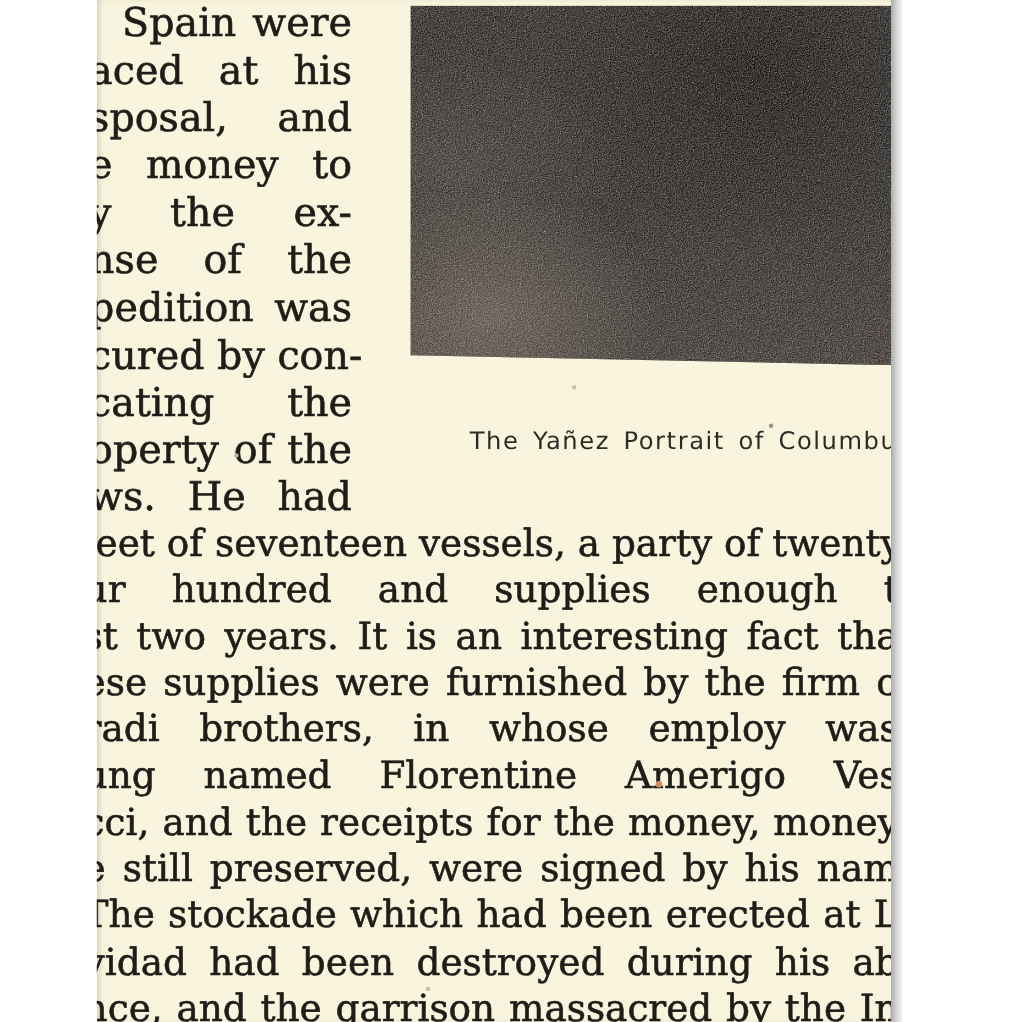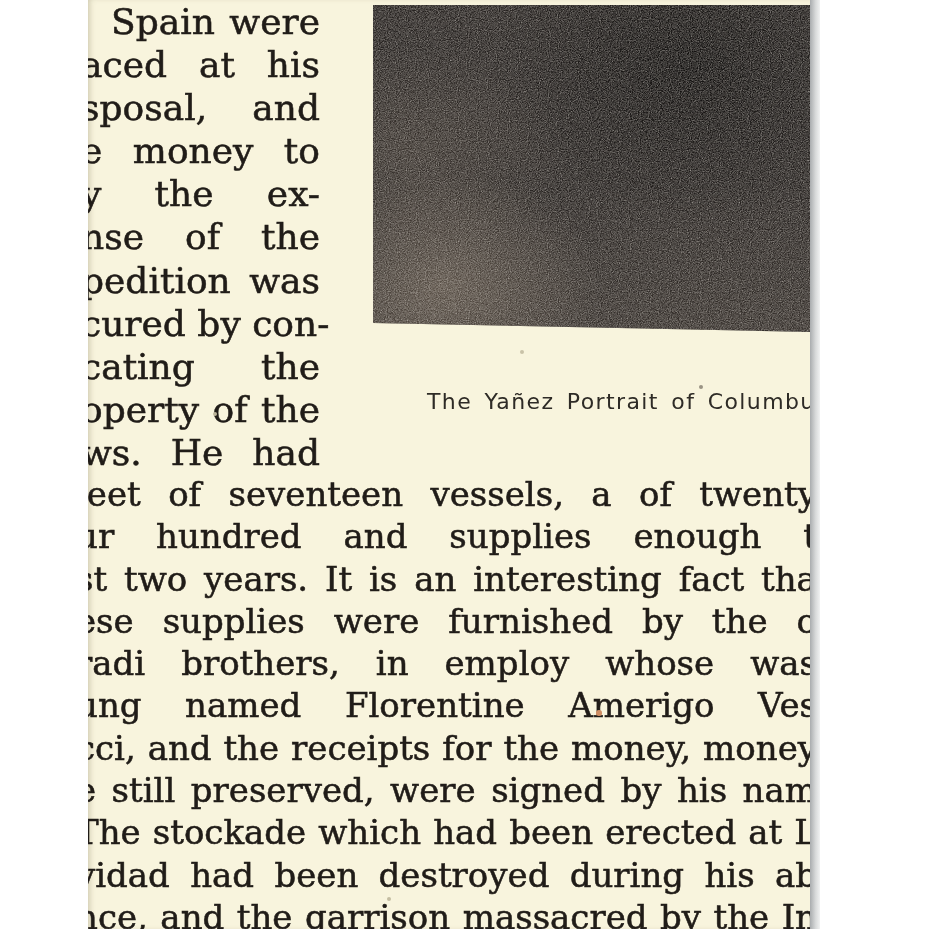--- a/index.html
+++ b/index.html
@@ -152,20 +152,21 @@
         </div>
       </div>
 
     <div class="textblock body-col">
         <div class="line">
           <span>leet&nbsp;</span>
           <span>of&nbsp;</span>
           <span>seventeen&nbsp;</span>
           <span>vessels,&nbsp;</span>
           <span>a&nbsp;</span>
+          <span>party&nbsp;</span>
           <span>of&nbsp;</span>
           <span>twenty</span>
         </div>
         <div class="line">
           <span>ur&nbsp;</span>
           <span>hundred&nbsp;</span>
           <span>and&nbsp;</span>
           <span>supplies&nbsp;</span>
           <span>enough&nbsp;</span>
           <span>t</span>
@@ -181,28 +182,29 @@
           <span>fact&nbsp;</span>
           <span>tha</span>
         </div>
         <div class="line">
           <span>ese&nbsp;</span>
           <span>supplies&nbsp;</span>
           <span>were&nbsp;</span>
           <span>furnished&nbsp;</span>
           <span>by&nbsp;</span>
           <span>the&nbsp;</span>
+          <span>firm&nbsp;</span>
           <span>o</span>
         </div>
         <div class="line">
           <span>radi&nbsp;</span>
           <span>brothers,&nbsp;</span>
           <span>in&nbsp;</span>
+          <span>whose&nbsp;</span>
           <span>employ&nbsp;</span>
-          <span>whose&nbsp;</span>
           <span>was</span>
         </div>
         <div class="line">
           <span>ung&nbsp;</span>
           <span>named&nbsp;</span>
           <span>Florentine&nbsp;</span>
           <span>Amerigo&nbsp;</span>
           <span>Ves</span>
         </div>
         <div class="line">

